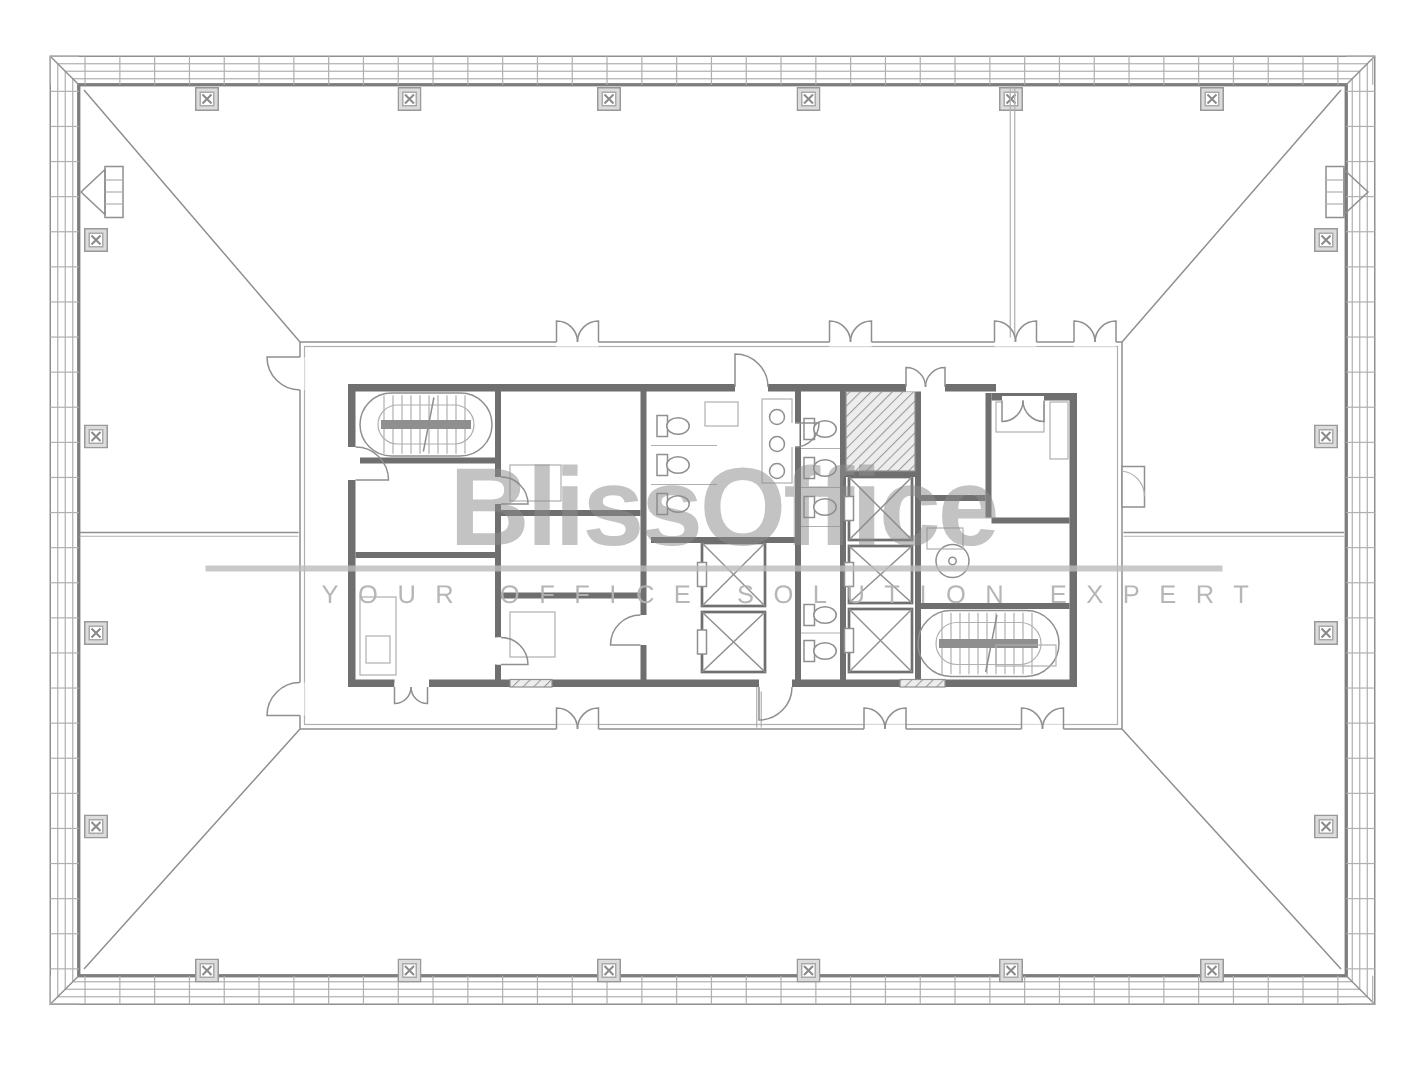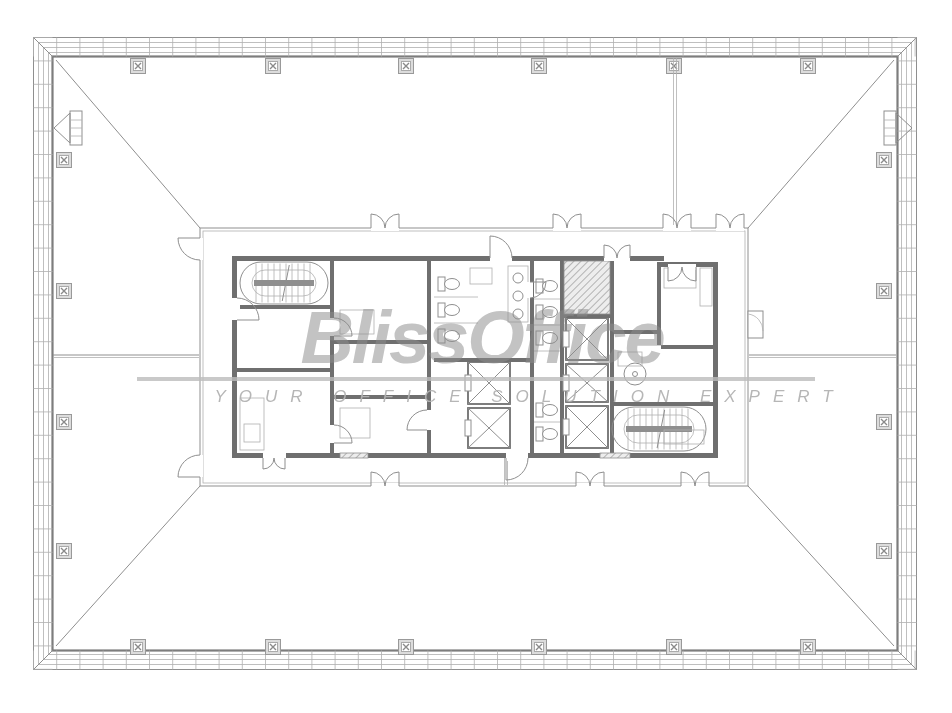--- a/index.html
+++ b/index.html
@@ -1,17 +1,17 @@
 <!DOCTYPE html>
 <html style="--line: #8f8f8f; --line-dark: #7d7d7d; --line-light: #b0b0b0; --wall: #6f6f6f; --wm: #8d8d8d; --wm-light: #b3b3b3; --wm-bar: #bcbcbc;"><head>
 <meta charset="utf-8">
 <style>
   html,body{margin:0;padding:0;background:#fff;width:952px;height:713px;overflow:hidden;
     font-family:"Liberation Sans", sans-serif;}
-  .page{position:relative;width:952px;height:713px;background:#fff;font-style:italic;}
+  .page{position:relative;width:952px;height:713px;background:#fff;}
   svg{position:absolute;left:0;top:0;}
   .ln    {stroke:var(--line);stroke-width:1;fill:none;}
   .lnh   {stroke:var(--line-dark);stroke-width:2.2;fill:none;}
   .lnt   {stroke:var(--line-light);stroke-width:.8;fill:none;}
   .wall  {fill:var(--wall);stroke:none;}
   .elevr {stroke:var(--wall);stroke-width:1.8;fill:#fff;}
   .hatchfill{fill:url(#hatch);stroke:var(--line);stroke-width:.8;}
   text.brand{fill:var(--wm);opacity:.52;font-weight:700;font-size:74px;letter-spacing:-2px;
     font-family:"Liberation Sans", sans-serif;}
   text.tag{fill:var(--wm-light);opacity:.95;font-weight:400;font-size:17px;letter-spacing:13px;

